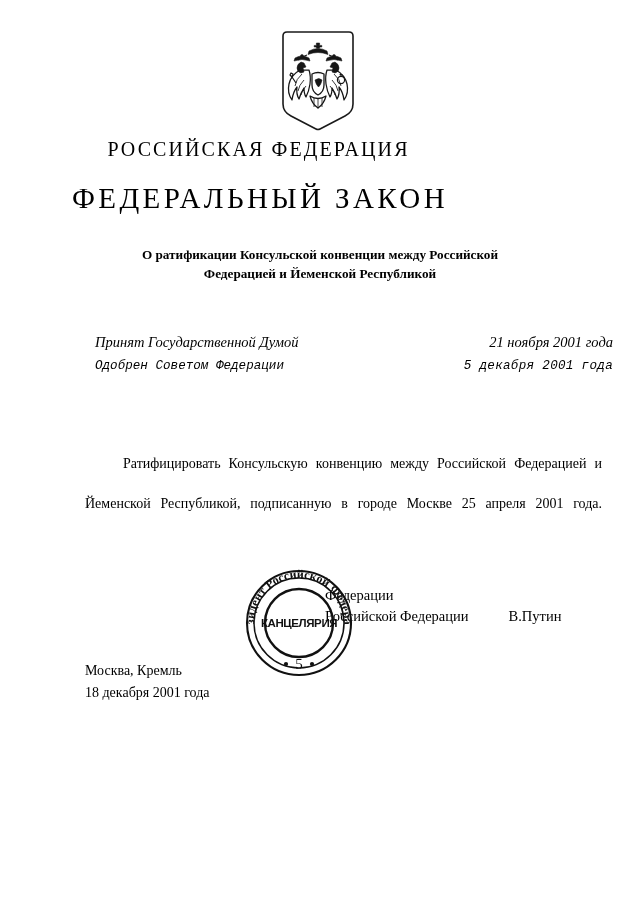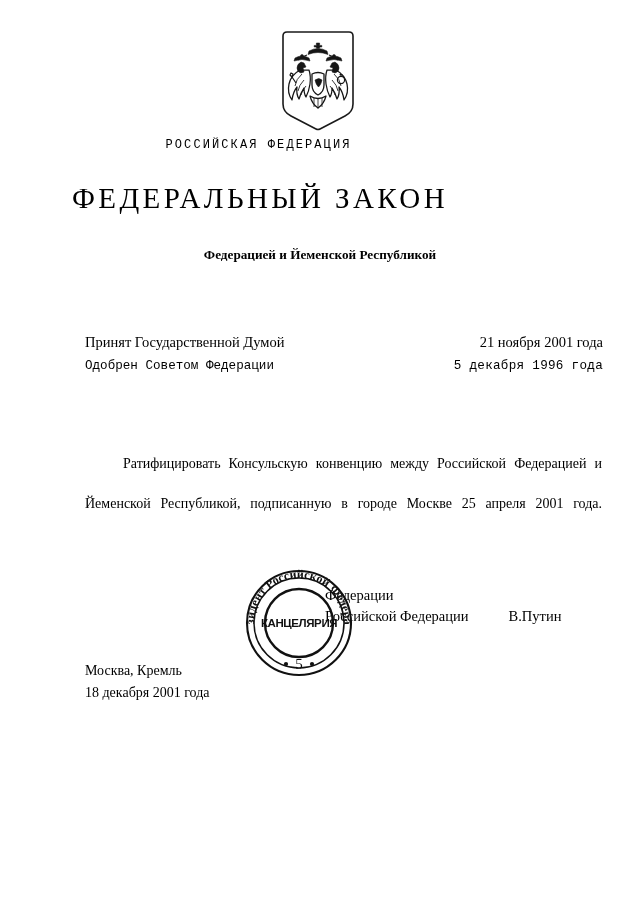--- a/index.html
+++ b/index.html
@@ -28,25 +28,24 @@
   }
   #emblem svg { display: block; width: 100%; height: 100%; }
 
   
   #country-heading {
     position: absolute;
     left: 0;
     top: 138px;
     width: 517px;
     text-align: center;
-    font-size: 12px;
+    font-size: 20px;
     letter-spacing: 2.1px;
     font-weight: 400;
     white-space: nowrap;
-    font-family: Liberation Mono, monospace;
   }
   #law-heading {
     position: absolute;
     left: 0;
     top: 163px;
     width: 520px;
     text-align: center;
     font-size: 29px;
     letter-spacing: 3.4px;
     font-weight: 400;
@@ -62,23 +61,24 @@
     text-align: center;
     font-size: 13.2px;
     font-weight: bold;
     line-height: 19px;
   }
   #subtitle .sline { display: block; white-space: nowrap; }
 
   
   #adoption {
     position: absolute;
-    left: 85px;
+    left: 95px;
     top: 330px;
     width: 518px;
+    font-style: italic;
   }
   .adopt-row {
     display: flex;
     justify-content: space-between;
     align-items: baseline;
   }
   .adopt-row.r1 { font-size: 14.5px; line-height: 24px; }
   .adopt-row.r2 {
     font-family: "Liberation Mono", "DejaVu Sans Mono", monospace;
     font-size: 12.6px;
@@ -186,31 +186,32 @@
       <path d="M35 70 l0 9 M39 70.5 l0 10 M43 70 l0 9" fill="none" stroke-width="0.8"></path>
     </g>
   </svg>
 </div>
 
 <div id="country-heading">РОССИЙСКАЯ ФЕДЕРАЦИЯ</div>
 
 <h1 id="law-heading">ФЕДЕРАЛЬНЫЙ ЗАКОН</h1>
 
 <div id="subtitle">
+  <span class="sline">О ратификации Консульской конвенции между Российской</span>
   <span class="sline">Федерацией и Йеменской Республикой</span>
 </div>
 
 <div id="adoption">
   <div class="adopt-row r1">
     <span class="a-left">Принят Государственной Думой</span>
     <span class="a-right">21 ноября 2001 года</span>
   </div>
   <div class="adopt-row r2">
     <span class="a-left">Одобрен Советом Федерации</span>
-    <span class="a-right">5 декабря 1996 года</span>
+    <span class="a-right">5 декабря 2001 года</span>
   </div>
 </div>
 
 <p id="body-text">Ратифицировать Консульскую конвенцию между Российской Федерацией и Йеменской Республикой, подписанную в городе Москве 25 апреля 2001 года.</p>
 
 <div id="signature">
   <span class="sig-line">Федерации</span>
   <span class="sig-line"><span>Российской Федерации</span><span class="sig-name">В.Путин</span></span>
 </div>
 

